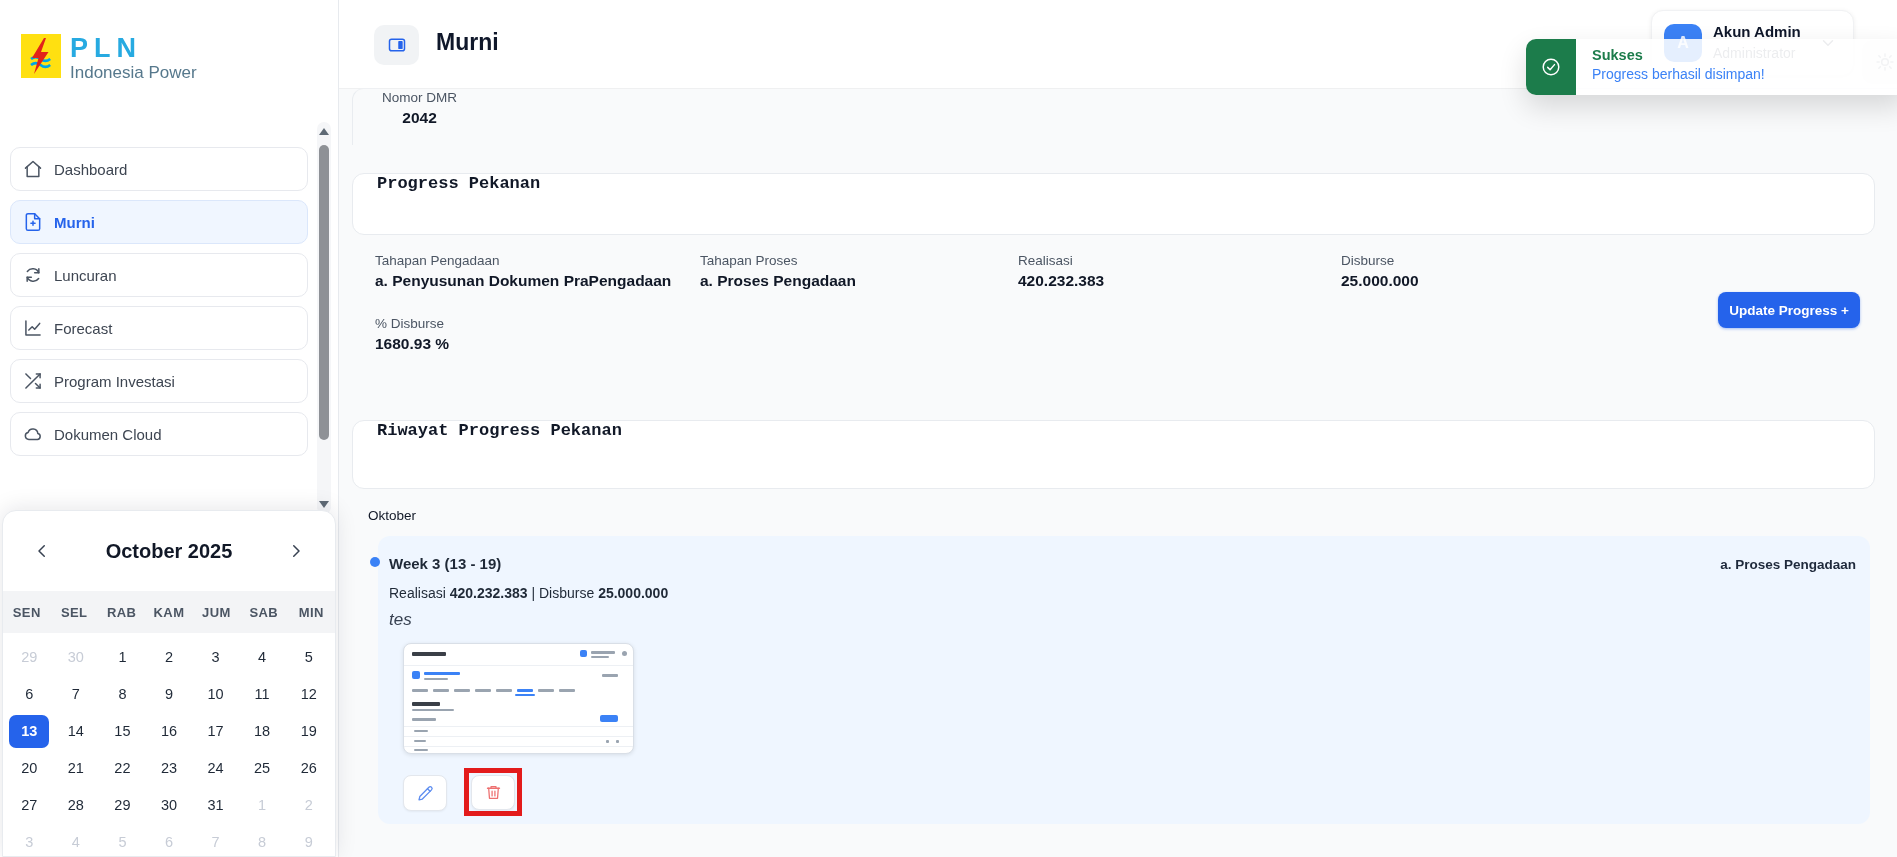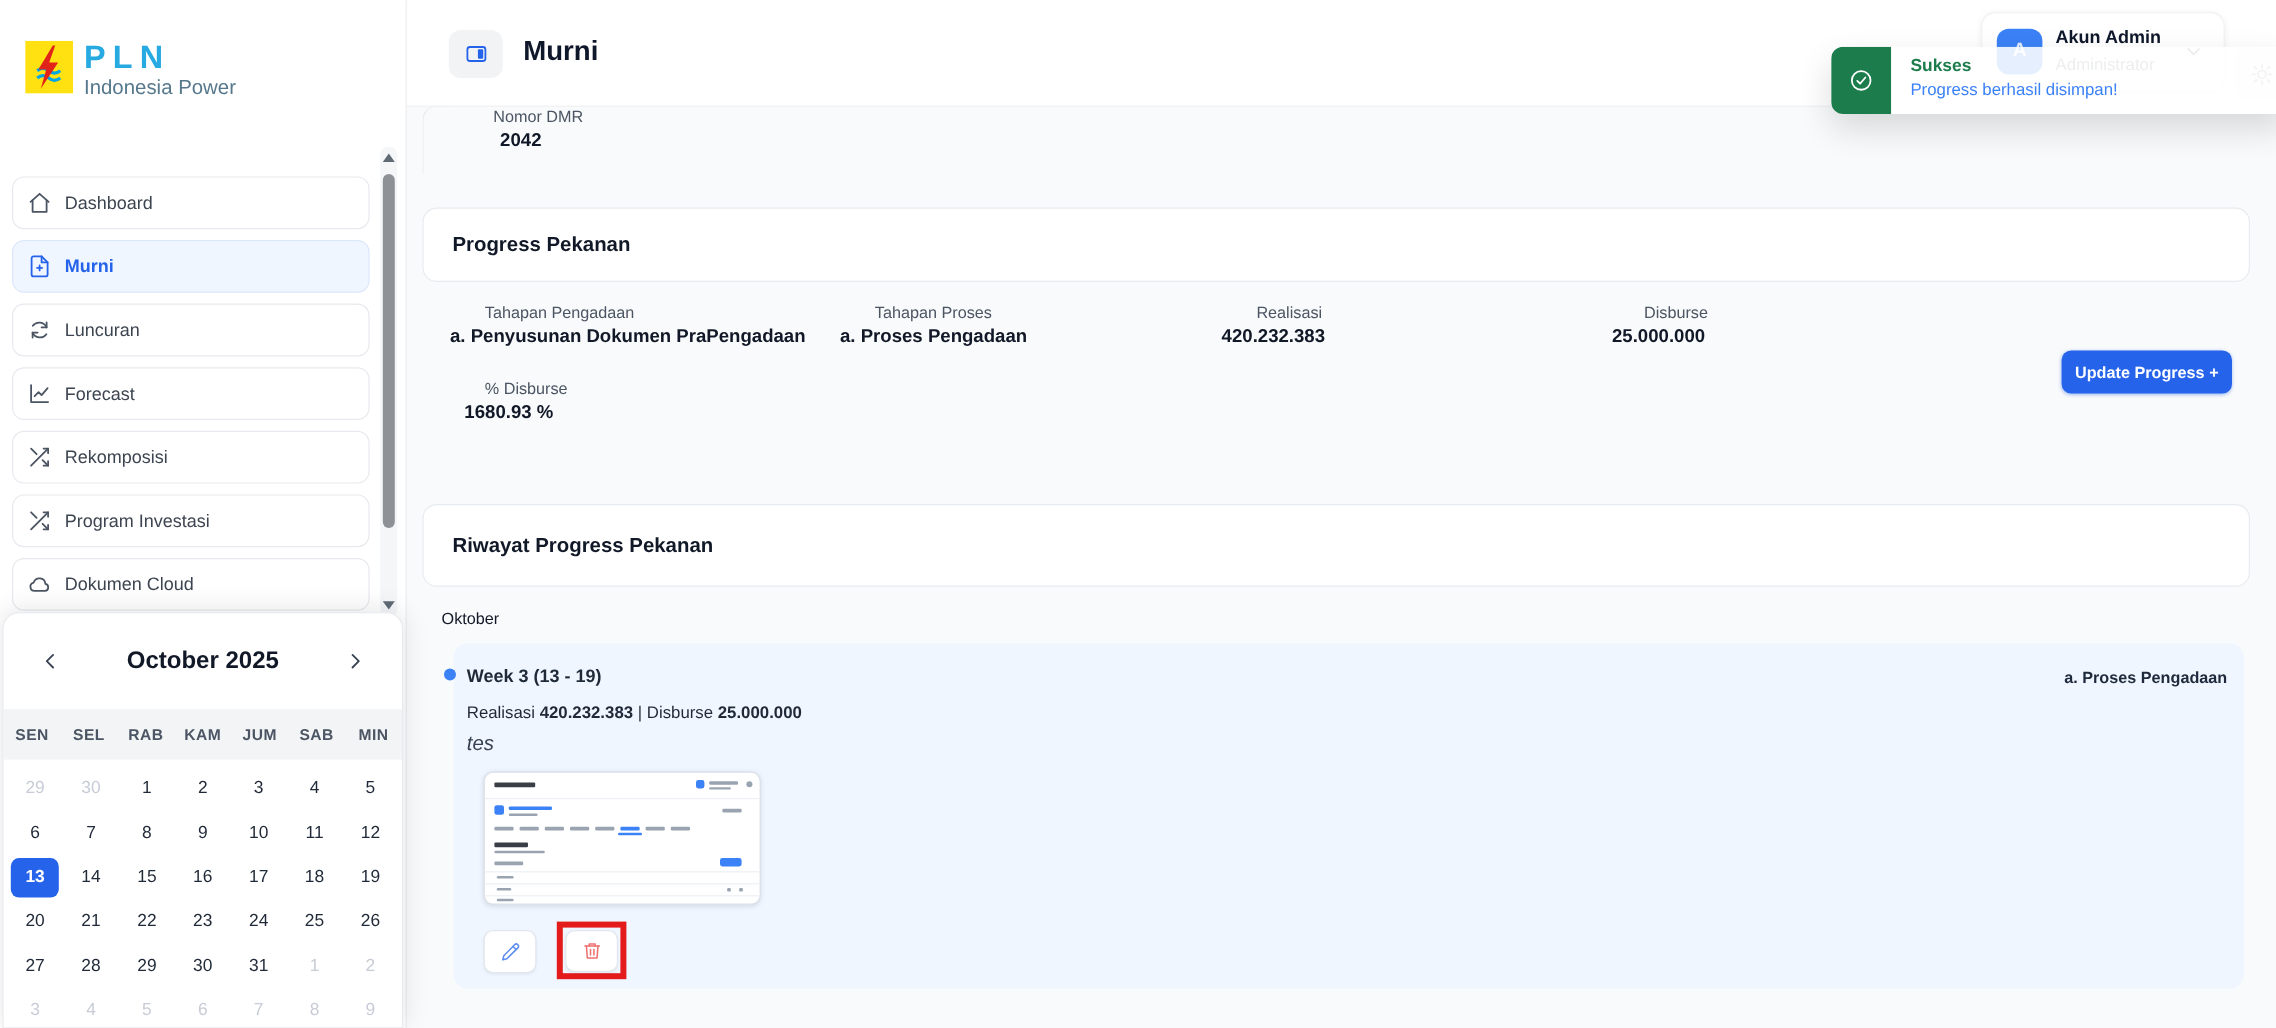--- a/index.html
+++ b/index.html
@@ -51,26 +51,26 @@
   .main{position:absolute;left:339px;top:0;width:1558px;height:857px;background:#f9fafb;}
   .main-header{position:absolute;top:0;left:0;width:100%;height:88px;background:#fff;
                box-shadow:0 1px 0 rgba(0,0,0,.04);}
   .toggle-btn{position:absolute;left:35px;top:25px;width:45px;height:40px;background:#f1f3f5;
               border-radius:10px;display:flex;align-items:center;justify-content:center;cursor:pointer;}
   .page-title{position:absolute;left:97px;top:29px;font-size:23px;font-weight:700;color:#0f172a;}
 
   .card-edge{position:absolute;left:13px;top:88px;width:26px;height:56px;
              border-left:1px solid #e9ecf0;border-top:1px solid #eef0f3;border-top-left-radius:12px;}
   .record{position:absolute;left:43px;top:90px;}
-  .flabel{font-size:13.5px;color:#4b5563;margin-left:29px;}
+  .flabel{font-size:13.5px;color:#4b5563;}
   .fvalue{font-size:15.5px;font-weight:700;color:#111827;margin-top:4px;text-align:center;}
 
   .section-card{position:absolute;left:13px;width:1523px;background:#fff;border:1px solid #e8ebef;
-                border-radius:12px;display:flex;align-items:center;padding:0 24px;font-size:17px;
-                font-weight:700;color:#111827;box-sizing:border-box;}
+                border-radius:12px;display:flex;padding:0 24px;font-size:17px;
+                font-weight:700;color:#111827;box-sizing:border-box;font-family:Liberation Mono, monospace;}
   #progress-card{top:173px;height:62px;}
   #riwayat-card{top:420px;height:69px;}
 
   .field{position:absolute;}
   .update-btn{position:absolute;left:1379px;top:292px;width:142px;height:36px;background:#2563eb;
               border:none;border-radius:8px;color:#fff;font-size:13.5px;font-weight:700;
               font-family:"Liberation Sans",sans-serif;cursor:pointer;box-shadow:0 1px 3px rgba(37,99,235,.4);}
 
   .month-label{position:absolute;left:29px;top:508px;font-size:13.5px;font-weight:400;color:#111827;}
 
@@ -166,30 +166,20 @@
             <path d="M5 19.6v-5h5"></path>
           </svg>
         <span>Luncuran</span>
       </div>
       <div class="nav-item">
         <svg viewBox="0 0 24 24">
             <path d="M3.5 3.5v17h17"></path>
             <path d="M7 14.5l4-4 3 3 6-7"></path>
           </svg>
         <span>Forecast</span>
-      </div>
-      <div class="nav-item">
-        <svg viewBox="0 0 24 24">
-            <path d="M16 3.5h4.5V8"></path>
-            <path d="M3.5 20.5l17-17"></path>
-            <path d="M20.5 16v4.5H16"></path>
-            <path d="M15 15l5.5 5.5"></path>
-            <path d="M3.5 3.5L9 9"></path>
-          </svg>
-        <span>Rekomposisi</span>
       </div>
       <div class="nav-item">
         <svg viewBox="0 0 24 24">
             <path d="M16 3.5h4.5V8"></path>
             <path d="M3.5 20.5l17-17"></path>
             <path d="M20.5 16v4.5H16"></path>
             <path d="M15 15l5.5 5.5"></path>
             <path d="M3.5 3.5L9 9"></path>
           </svg>
         <span>Program Investasi</span>

